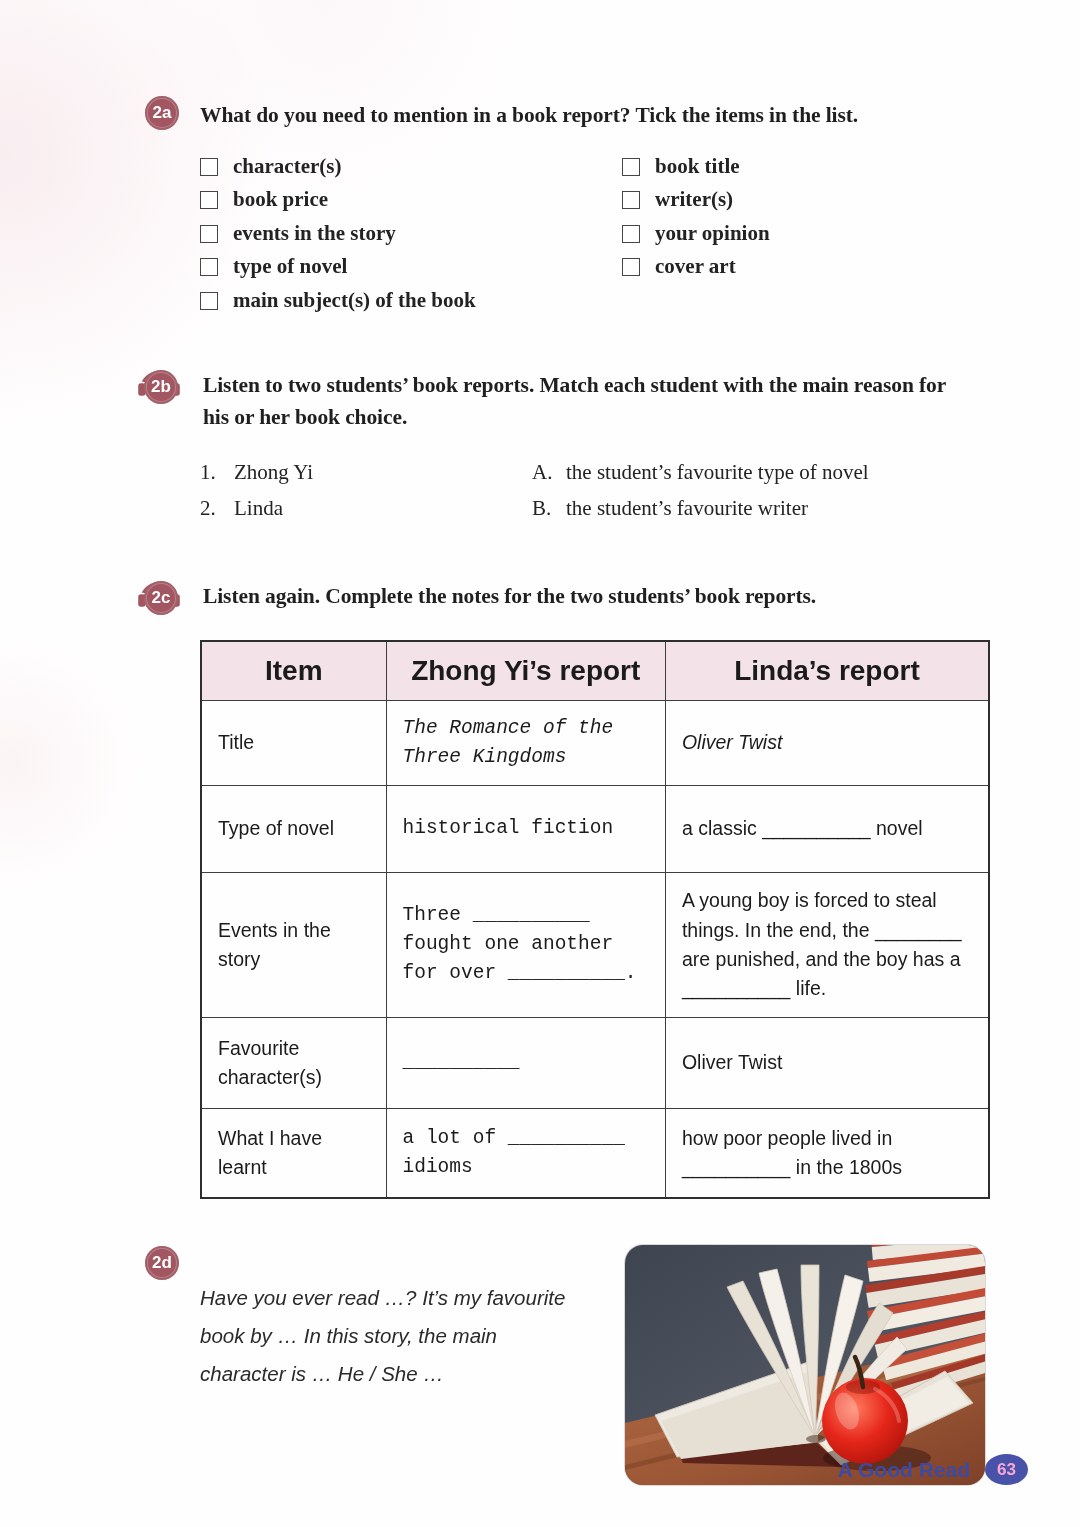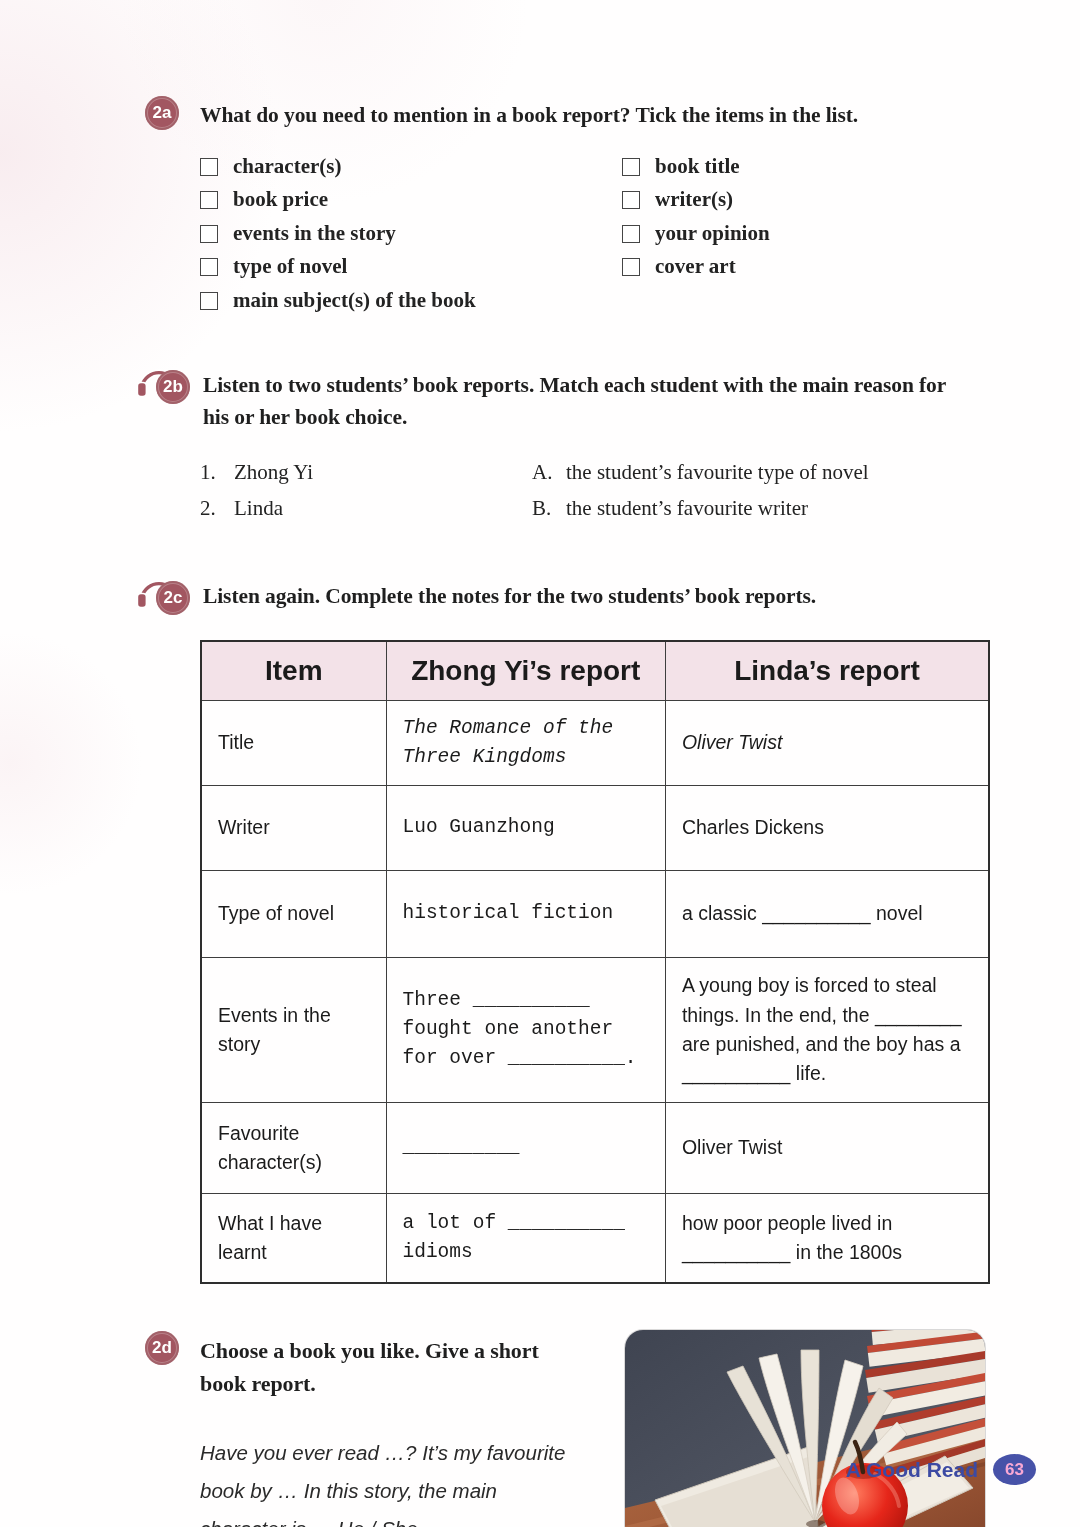--- a/index.html
+++ b/index.html
@@ -26,21 +26,21 @@
   .badge{
     flex:none;width:34px;height:34px;border-radius:50%;
     background:#a25661;color:#fff;
     font-family:"Liberation Sans",sans-serif;font-weight:bold;font-size:17px;
     display:flex;align-items:center;justify-content:center;
     box-shadow:inset 0 0 0 2px rgba(120,40,50,.35), inset 0 0 0 3px rgba(255,255,255,.25);
     margin-top:1px;
   }
   .audio-badge-wrap{position:relative;flex:none;width:46px;height:44px;margin-left:-9px;margin-top:-4px;}
   .audio-badge-wrap svg{position:absolute;inset:0;}
-  .audio-badge-wrap .badge{position:absolute;left:20px;top:8px;}
+  .audio-badge-wrap .badge{position:absolute;left:8px;top:8px;}
 
   .activity-title{
     font-size:21.5px;font-weight:bold;line-height:1.5;
     letter-spacing:-0.1px;max-width:755px;margin-top:4px;color:#1f1f1f;
   }
 
   
   .checklist{display:flex;margin:18px 0 0 55px;font-size:21px;}
   .check-col-left{width:422px;}
   .check-item{display:flex;align-items:center;height:33.5px;font-weight:bold;}
@@ -92,21 +92,21 @@
   }
   .photo{
     width:360px;height:240px;border-radius:18px;overflow:hidden;flex:none;
     margin-left:35px;margin-top:0;
     box-shadow:0 0 0 1px rgba(0,0,0,.15);
   }
   .photo svg{display:block;}
 
   
   .footer{
-    position:absolute;right:44px;bottom:42px;
+    position:absolute;right:52px;bottom:42px;
     display:flex;align-items:center;gap:15px;
     font-family:"Liberation Sans",sans-serif;font-weight:bold;
     color:#3c4aa3;font-size:21px;
   }
   .page-num{
     width:43px;height:31px;border-radius:50%;
     background:#4752a8;color:#f9a8d4;font-size:17px;font-weight:bold;
     display:flex;align-items:center;justify-content:center;
   }
 </style>
@@ -218,25 +218,20 @@
           <th>Zhong Yi’s report</th>
           <th>Linda’s report</th>
         </tr>
       </thead>
       <tbody>
         <tr class="r-title">
           <td class="item-cell">Title</td>
           <td class="zhong-cell book-title">The Romance of the Three Kingdoms</td>
           <td class="linda-cell book-title">Oliver Twist</td>
         </tr>
-        <tr class="r-writer">
-          <td class="item-cell">Writer</td>
-          <td class="zhong-cell">Luo Guanzhong</td>
-          <td class="linda-cell">Charles Dickens</td>
-        </tr>
         <tr class="r-type">
           <td class="item-cell">Type of novel</td>
           <td class="zhong-cell">historical fiction</td>
           <td class="linda-cell">a classic __________ novel</td>
         </tr>
         <tr class="r-events">
           <td class="item-cell">Events in the story</td>
           <td class="zhong-cell">Three __________ fought one another for over __________.</td>
           <td class="linda-cell">A young boy is forced to steal things. In the end, the ________ are punished, and the boy has a __________ life.</td>
         </tr>
@@ -250,21 +245,20 @@
           <td class="zhong-cell">a lot of __________ idioms</td>
           <td class="linda-cell">how poor people lived in __________ in the 1800s</td>
         </tr>
       </tbody>
     </table>
 
     <div class="sec-2d">
       <div class="left-col">
         <div class="badge">2d</div>
         <div>
-          <div class="activity-title title-2d">Choose a book you like. Give a short book report.</div>
           <div class="example" style="margin-left:0;">Have you ever read …? It’s my favourite book by … In this story, the main character is … He / She …</div>
         </div>
       </div>
 
       <div class="photo">
         <svg width="360" height="240" viewBox="0 0 360 240">
           <defs>
             <linearGradient id="bgGrad" x1="0" y1="0" x2="1" y2="1">
               <stop offset="0" stop-color="#3f4451"></stop>
               <stop offset="1" stop-color="#5b606d"></stop>

